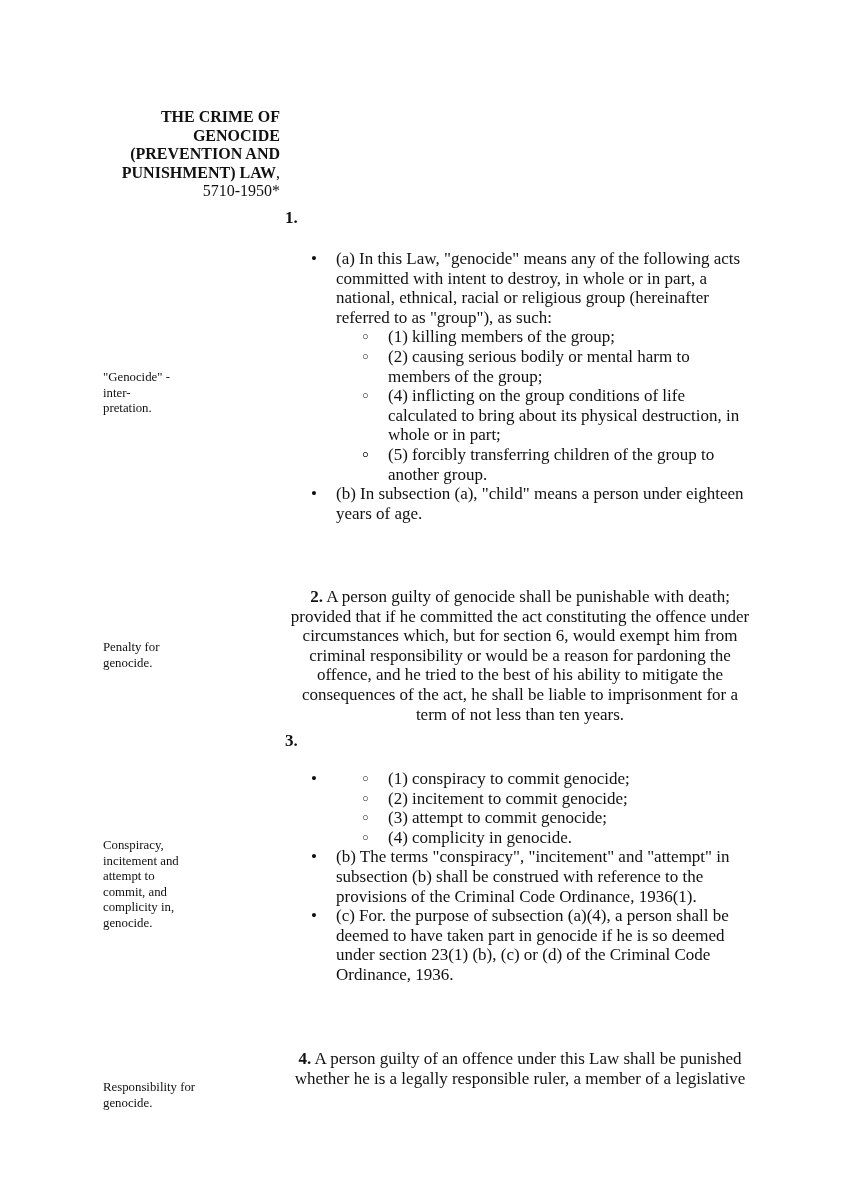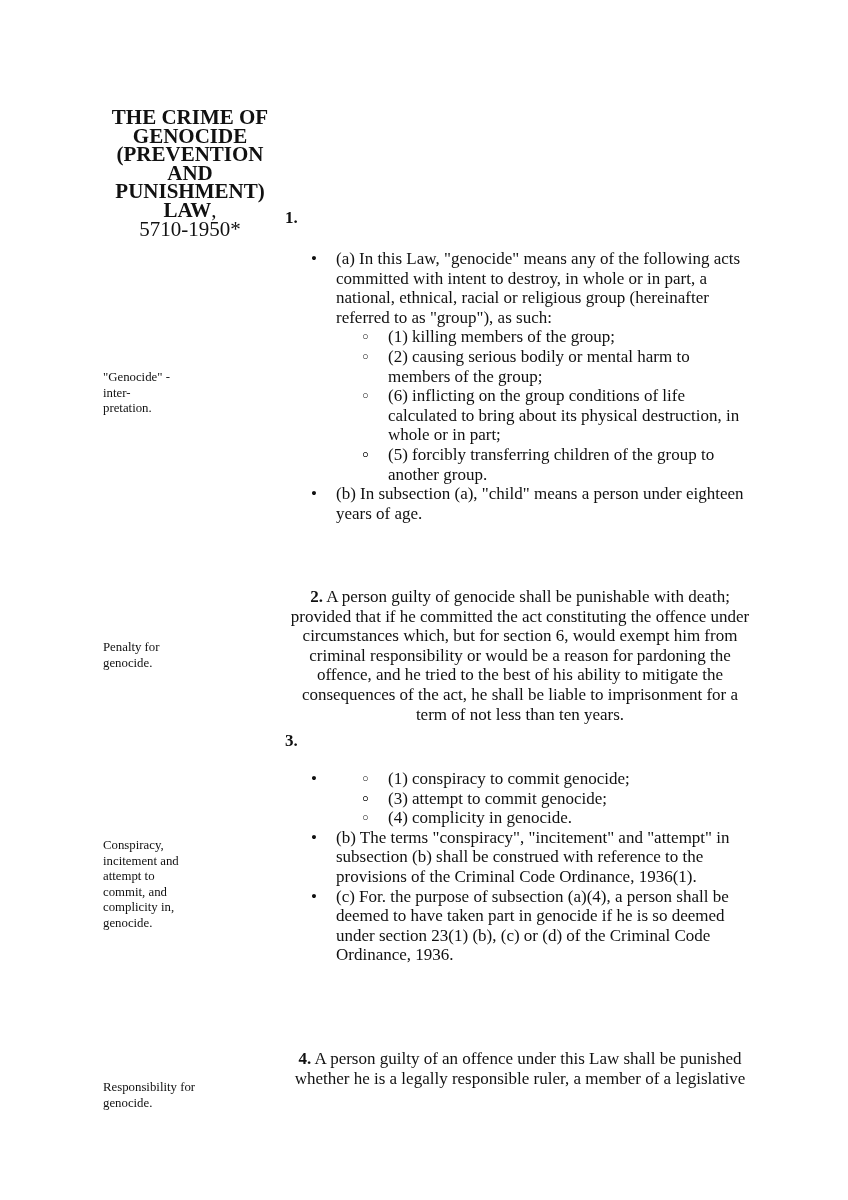--- a/index.html
+++ b/index.html
@@ -1,17 +1,17 @@
 <!DOCTYPE html>
 <html><head>
   <meta charset="utf-8">
   <style>
     html, body { margin: 0; padding: 0; background: #ffffff; }
     body { width: 848px; height: 1200px; position: relative; overflow: hidden; color: #111; font-family: "Liberation Serif", "DejaVu Serif", serif; }
-    .title-block { position: absolute; left: 100px; top: 108px; width: 180px; text-align: center; font-size: 21px; line-height: 18.6px; }
+    .title-block { position: absolute; left: 100px; top: 108px; width: 180px; text-align: right; font-size: 16px; line-height: 18.6px; }
     .title-block .bold { font-weight: bold; }
     .margin-note { position: absolute; left: 103px; font-size: 12.8px; line-height: 15.6px; width: 100px; }
     .main { position: absolute; left: 285px; width: 470px; font-size: 17px; line-height: 19.6px; }
     .secnum { font-weight: bold; }
     ul.lvl1 { list-style: none; margin: 0; padding: 0; }
     ul.lvl1 > li { position: relative; padding-left: 51px; }
     ul.lvl1 > li > .bullet { position: absolute; left: 26px; top: 0; }
     ul.lvl2 { list-style: none; margin: 0; padding: 0; }
     ul.lvl2 > li { position: relative; padding-left: 52px; margin-left: 51px; margin-left:0; }
     ul.lvl2 > li { padding-left: 52px; }
@@ -58,21 +58,21 @@
   <span class="secnum">1.</span>
 </div>
 <div class="main" style="top:249px;">
   <ul class="lvl1">
     <li>
       <span class="bullet">•</span>
       <span>(a) In this Law, "genocide" means any of the following acts committed with intent to destroy, in whole or in part, a national, ethnical, racial or religious group (hereinafter referred to as "group"), as such:</span>
       <ul class="lvl2">
         <li><span class="sbullet">○</span><span>(1) killing members of the group;</span></li>
         <li><span class="sbullet">○</span><span>(2) causing serious bodily or mental harm to members of the group;</span></li>
-        <li><span class="sbullet">○</span><span>(6) inflicting on the group conditions of life calculated to bring about its physical destruction, in whole or in part;</span></li>
+        <li><span class="sbullet">○</span><span>(4) inflicting on the group conditions of life calculated to bring about its physical destruction, in whole or in part;</span></li>
         <li><span class="sbullet">○</span></li>
         <li><span class="sbullet">○</span><span>(5) forcibly transferring children of the group to another group.</span></li>
       </ul>
     </li>
     <li>
       <span class="bullet">•</span>
       <span>(b) In subsection (a), "child" means a person under eighteen years of age.</span>
     </li>
   </ul>
 </div>
@@ -83,21 +83,21 @@
 
 <div class="main" style="top:731px;">
   <span class="secnum">3.</span>
 </div>
 <div class="main" style="top:769px;">
   <ul class="lvl1">
     <li>
       <span class="bullet">•</span>
       <ul class="lvl2">
         <li><span class="sbullet">○</span><span>(1) conspiracy to commit genocide;</span></li>
-        <li><span class="sbullet">○</span></li>
+        <li><span class="sbullet">○</span><span>(2) incitement to commit genocide;</span></li>
         <li><span class="sbullet">○</span><span>(3) attempt to commit genocide;</span></li>
         <li><span class="sbullet">○</span><span>(4) complicity in genocide.</span></li>
       </ul>
     </li>
     <li>
       <span class="bullet">•</span>
       <span>(b) The terms "conspiracy", "incitement" and "attempt" in subsection (b) shall be construed with reference to the provisions of the Criminal Code Ordinance, 1936(1).</span>
     </li>
     <li>
       <span class="bullet">•</span>

